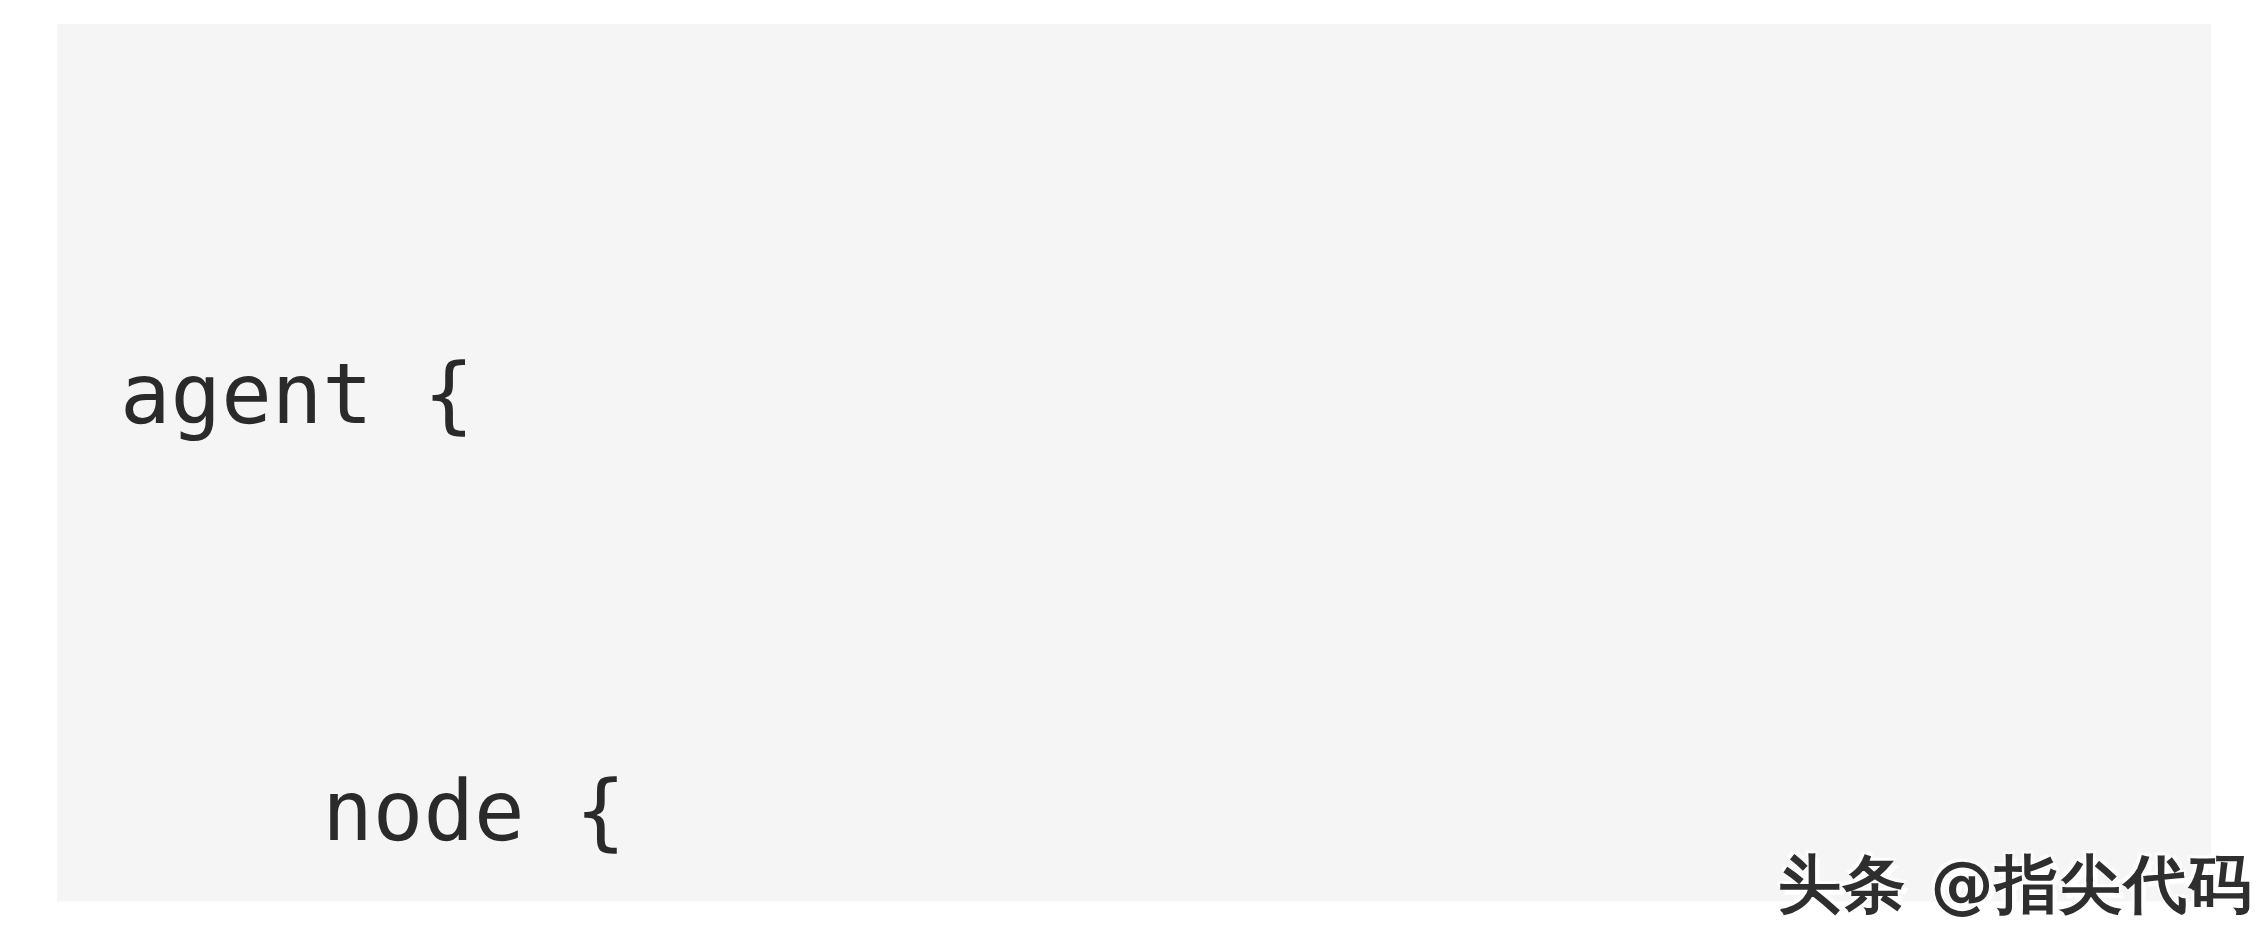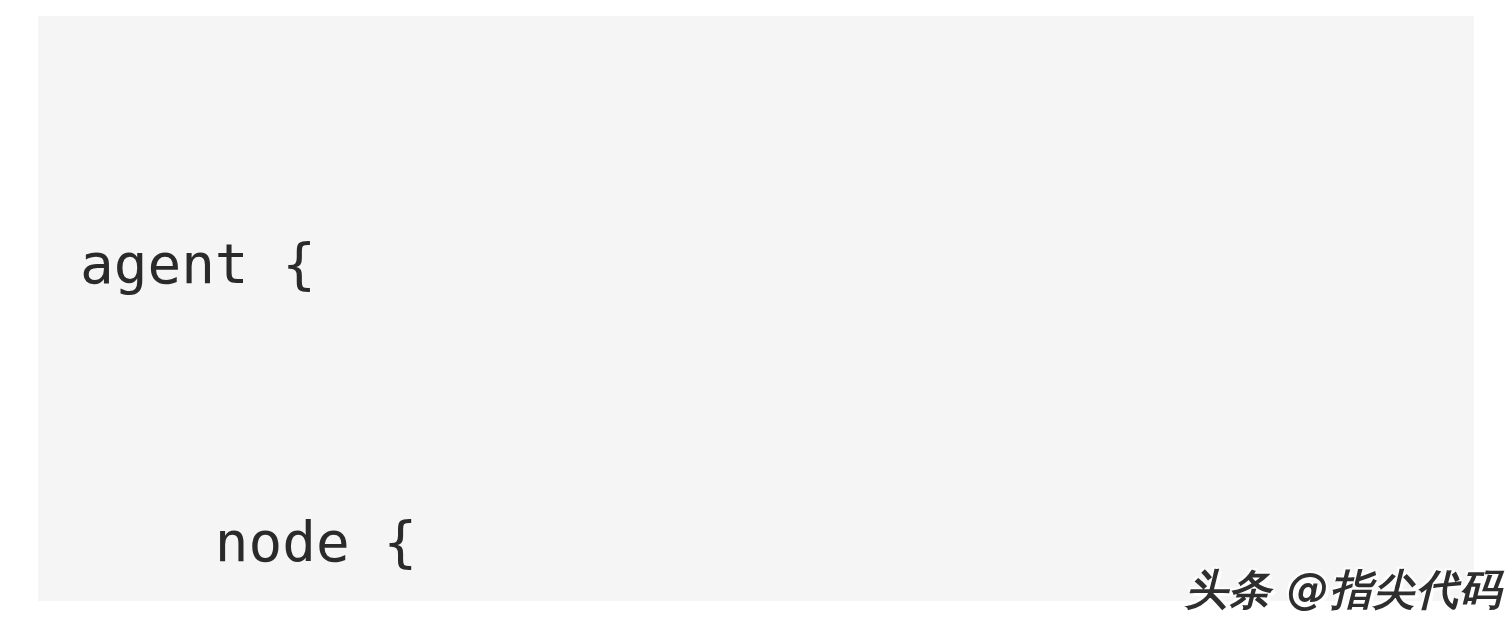--- a/index.html
+++ b/index.html
@@ -48,21 +48,20 @@
     font-family: "DejaVu Sans", sans-serif;
     font-size: 42px;
     font-weight: 700;
     color: #2e2e2e;
     letter-spacing: 1px;
     text-shadow:
       3px 3px 0 rgba(255,255,255,0.95),
       -2px -2px 0 rgba(255,255,255,0.75),
       2px -2px 0 rgba(255,255,255,0.55);
     white-space: nowrap;
-    font-style: italic;
   }
 </style>
 </head>
 <body>
 
 <div class="canvas">
 
   <div class="code-panel">
     <div class="code-block">
       <div class="code-line">agent {</div>

